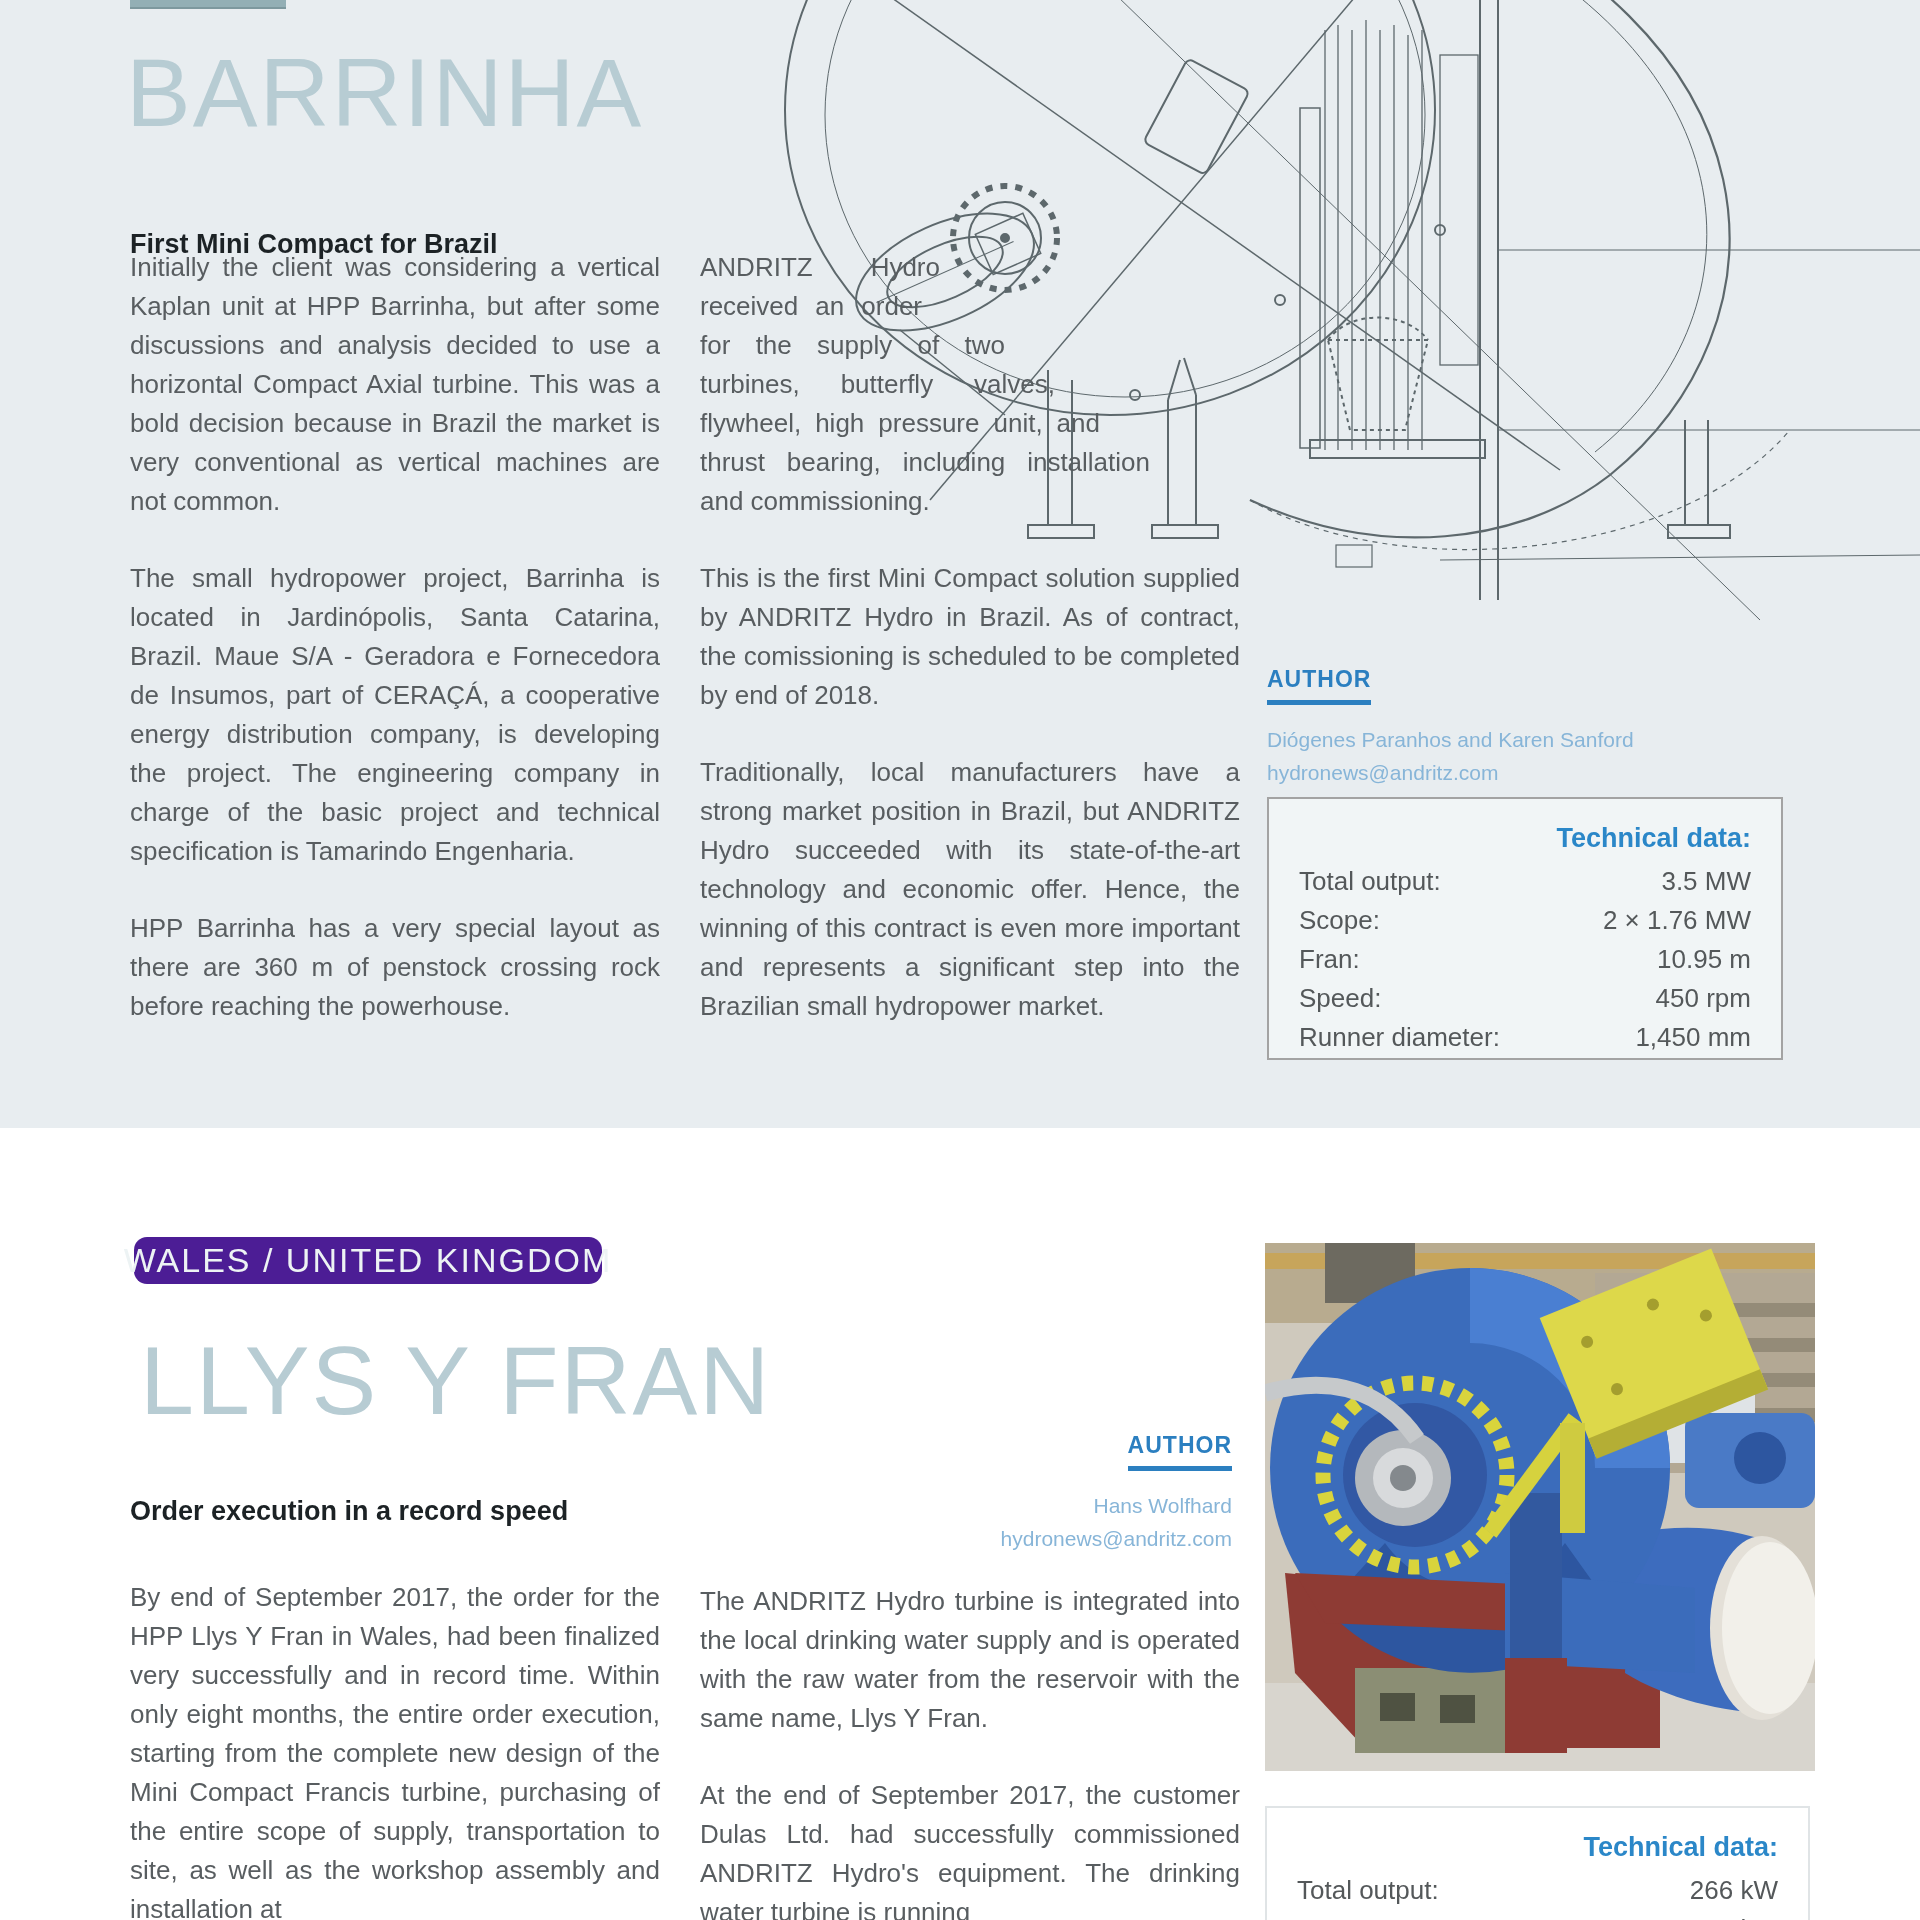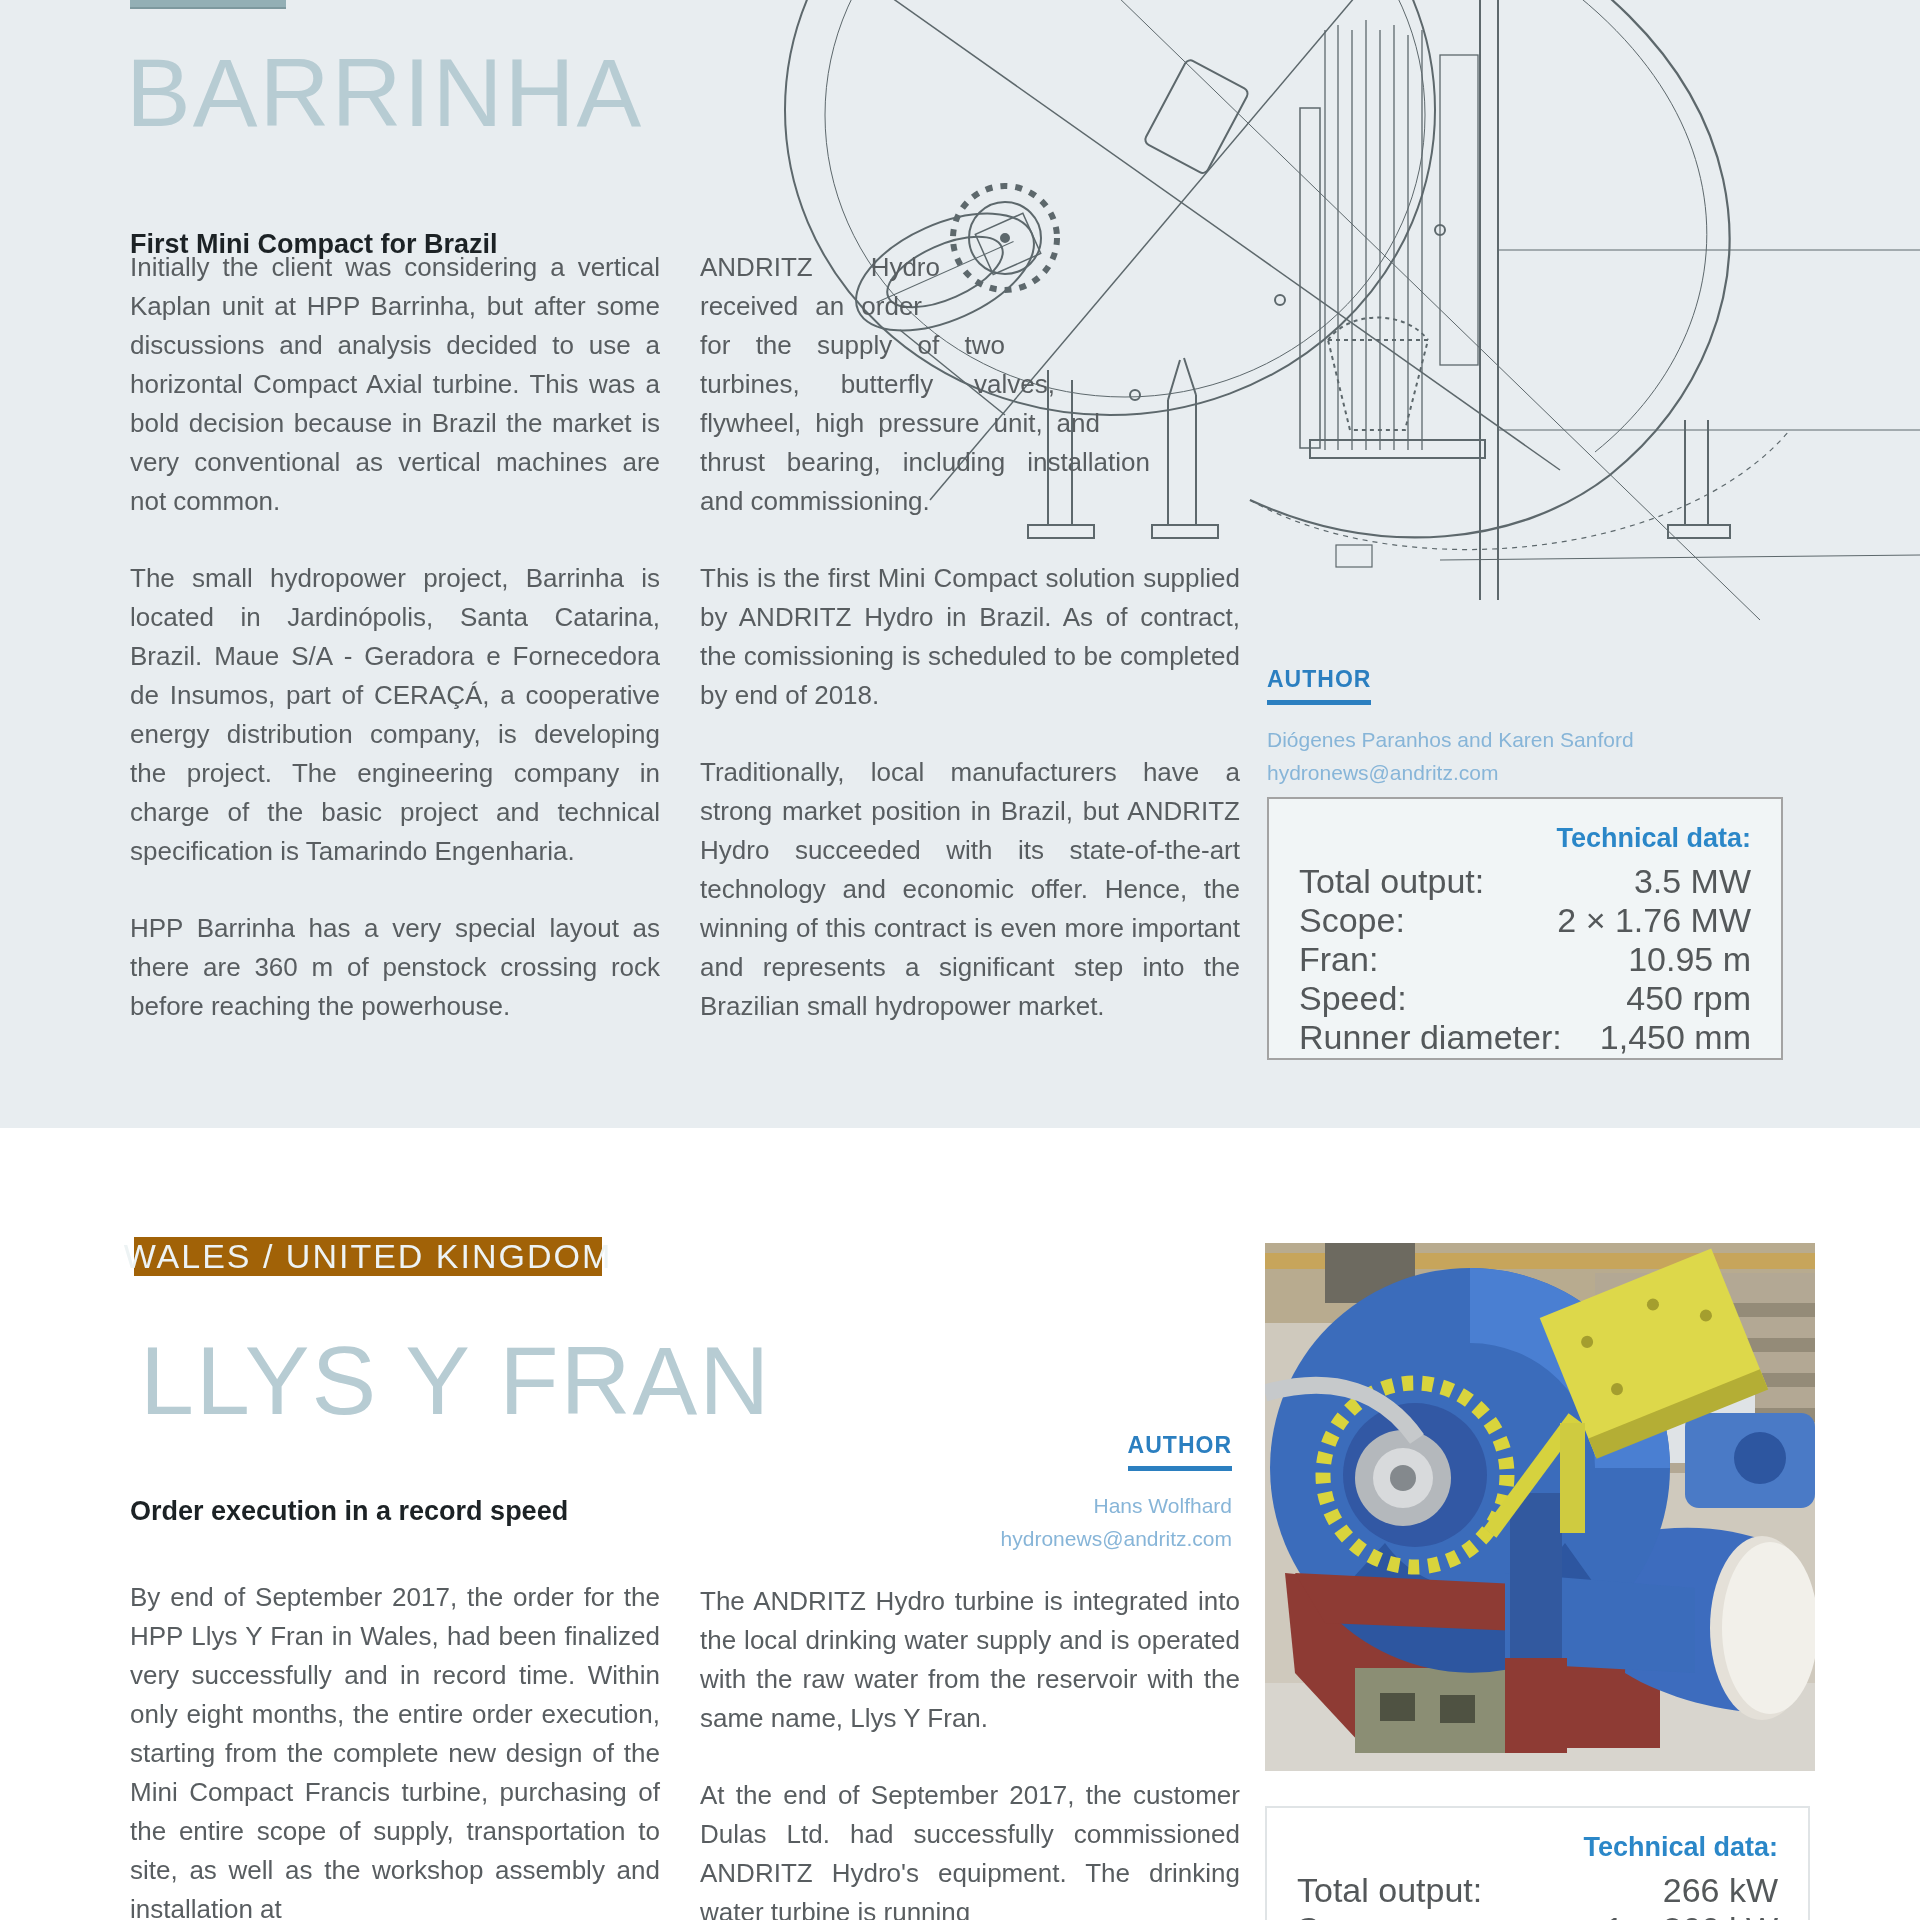--- a/index.html
+++ b/index.html
@@ -28,27 +28,27 @@
   .author-block{position:absolute;left:1267px;top:666px;width:520px;}
   .author-label{display:inline-block;font-size:23px;font-weight:bold;color:#2b7fc0;
                 letter-spacing:1px;border-bottom:5px solid #2b7fc0;padding-bottom:7px;}
   .author-names{margin-top:18px;font-size:21px;line-height:33px;color:#87b5d8;}
 
   .tech-box{position:absolute;background:rgba(248,251,252,0.55);
             border:2px solid #a3a3a3;box-sizing:border-box;padding:24px 30px;text-align:right;}
   .tb-top{left:1267px;top:797px;width:516px;height:263px;}
   .tb-bottom{left:1265px;top:1806px;width:545px;height:200px;background:#ffffff;border-color:#e0e4e6;}
   .tech-heading{font-size:27px;font-weight:bold;color:#2b87c8;margin:0 0 8px 0;}
-  .tech-row{display:flex;justify-content:space-between;font-size:34px;line-height:39px;color:#54585a;}
+  .tech-row{display:flex;justify-content:space-between;font-size:26px;line-height:39px;color:#54585a;}
 
   
   .section-bottom{position:absolute;left:0;top:1128px;width:1920px;height:792px;background:#ffffff;}
-  .country-tag{position:absolute;left:134px;top:1237px;width:468px;height:39px;background:#a16207;
+  .country-tag{position:absolute;left:134px;top:1237px;width:468px;height:47px;background:#4c1d95;
                color:#edf3f4;font-size:34px;letter-spacing:2px;display:flex;
-               align-items:center;justify-content:center;white-space:nowrap;}
+               align-items:center;justify-content:center;white-space:nowrap;border-radius:13px;}
   .t-llys{left:140px;top:1332px;}
   .sh-bottom{left:130px;top:1496px;}
   .bot-col1{left:130px;top:1578px;width:530px;}
   .bot-col2{left:700px;top:1582px;width:540px;}
   .author-block-r{position:absolute;left:700px;top:1432px;width:532px;text-align:right;}
   .photo{position:absolute;left:1265px;top:1243px;width:550px;height:528px;}
 </style>
 </head>
 <body>
 

